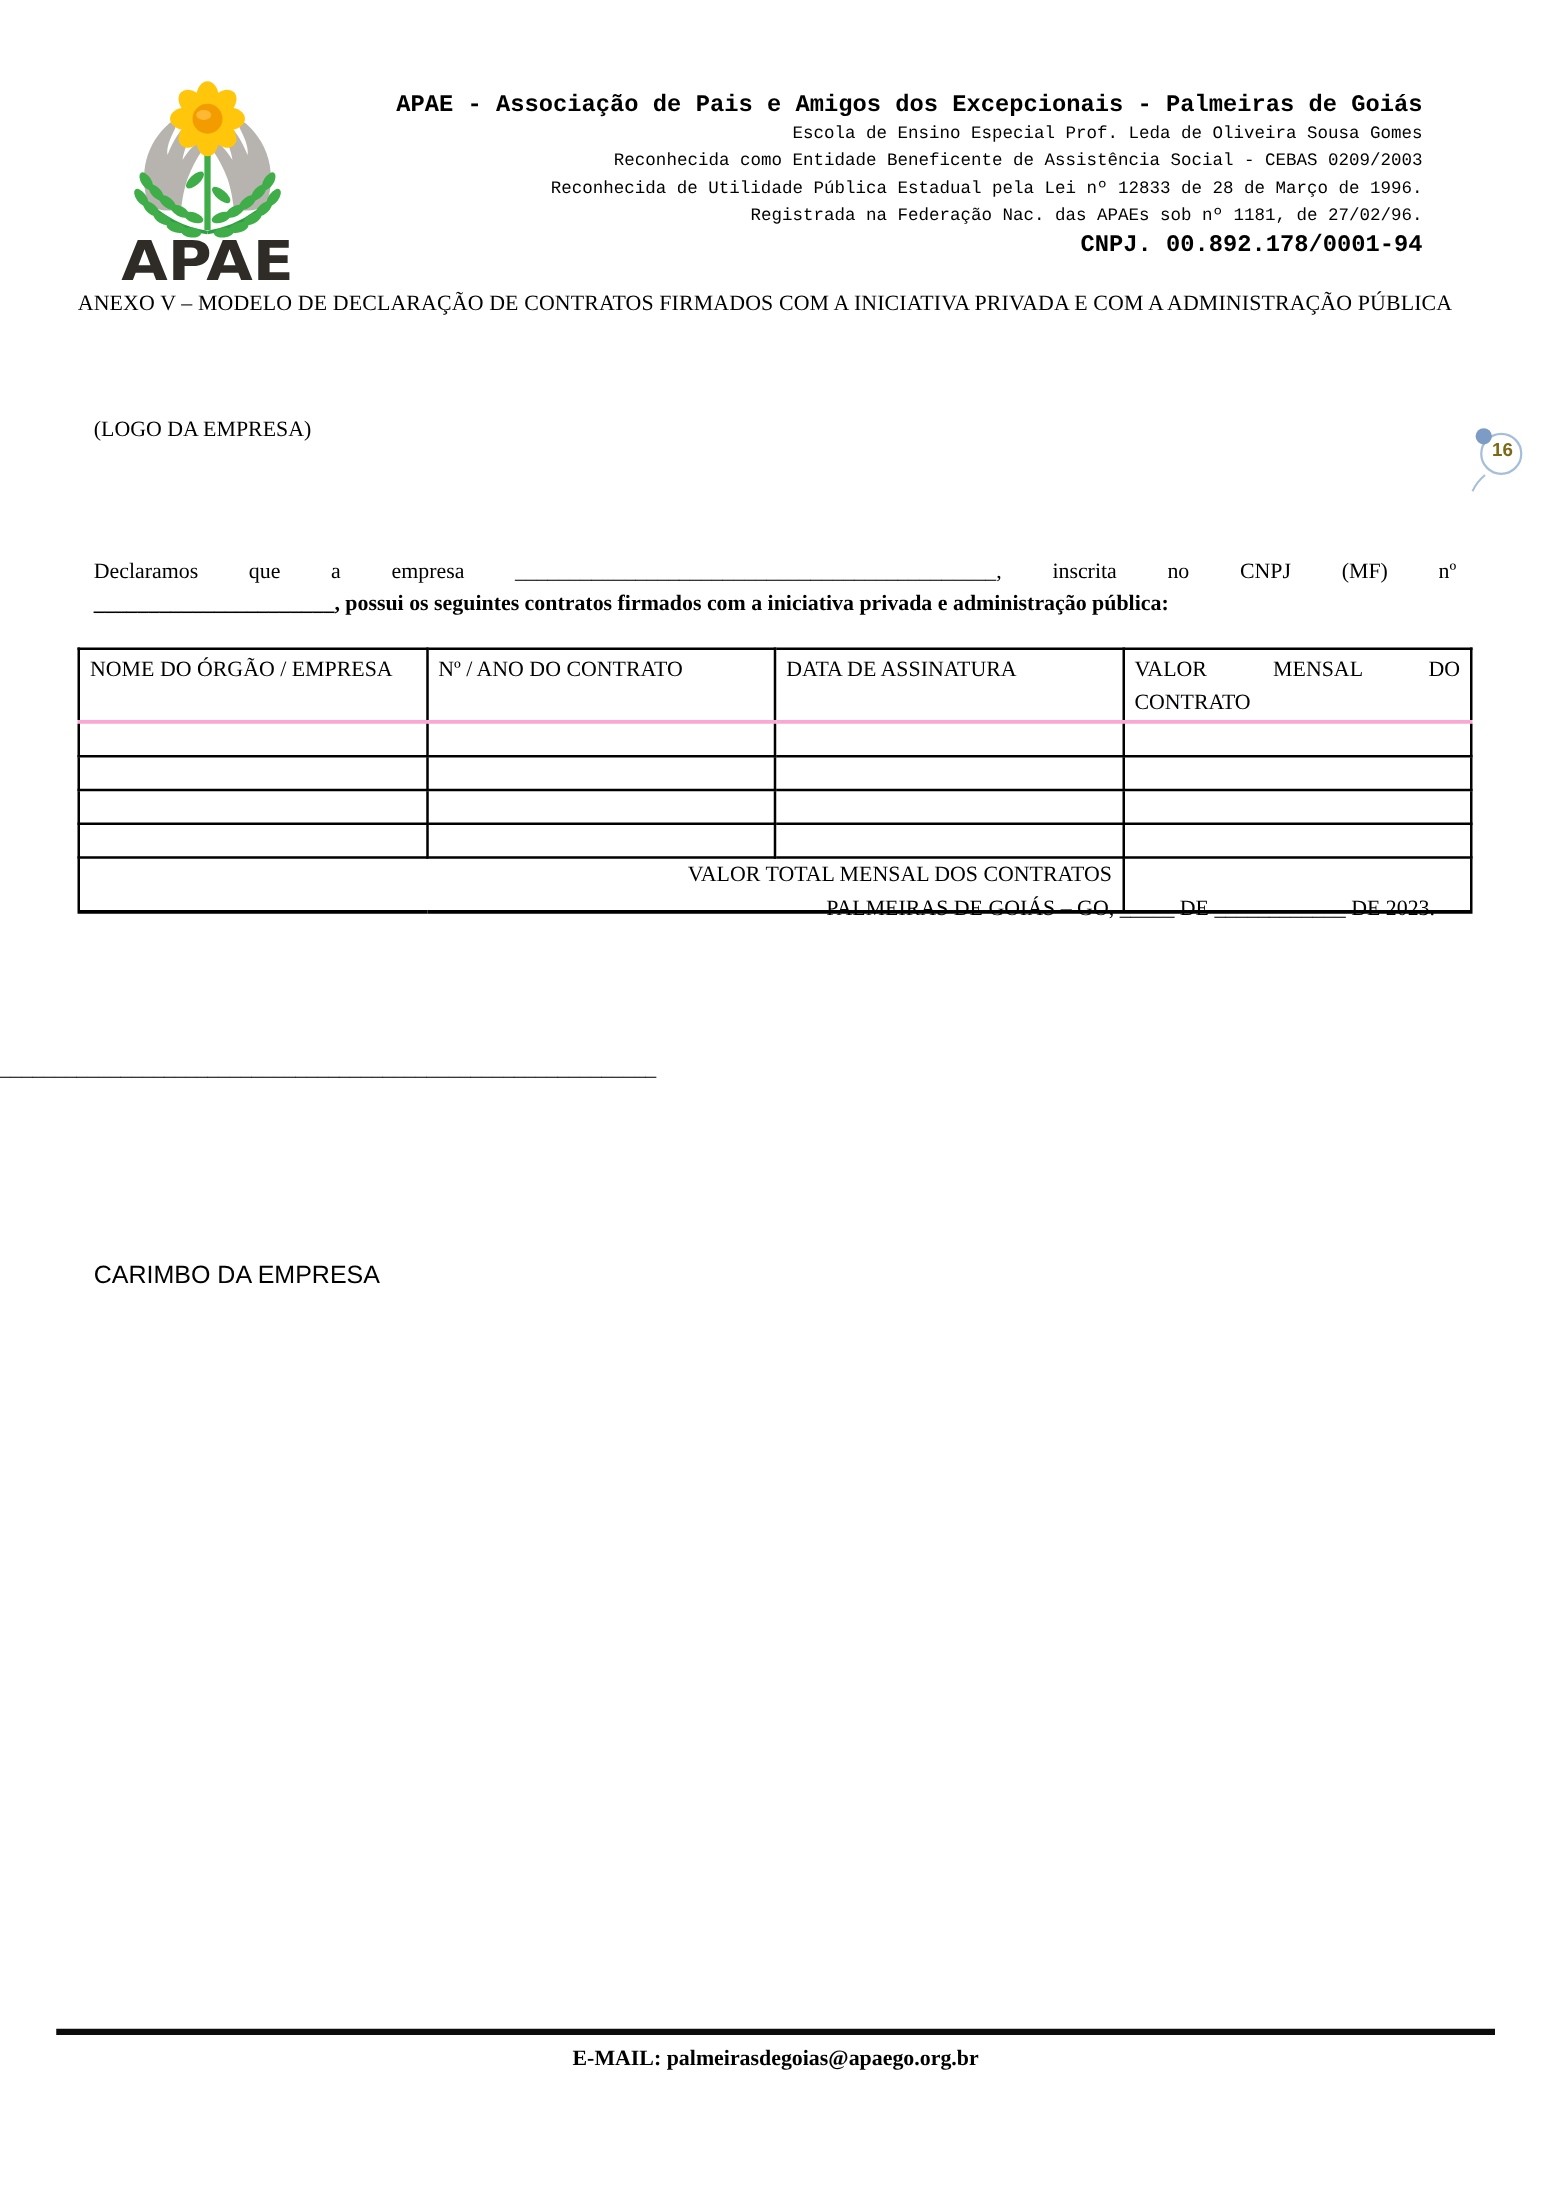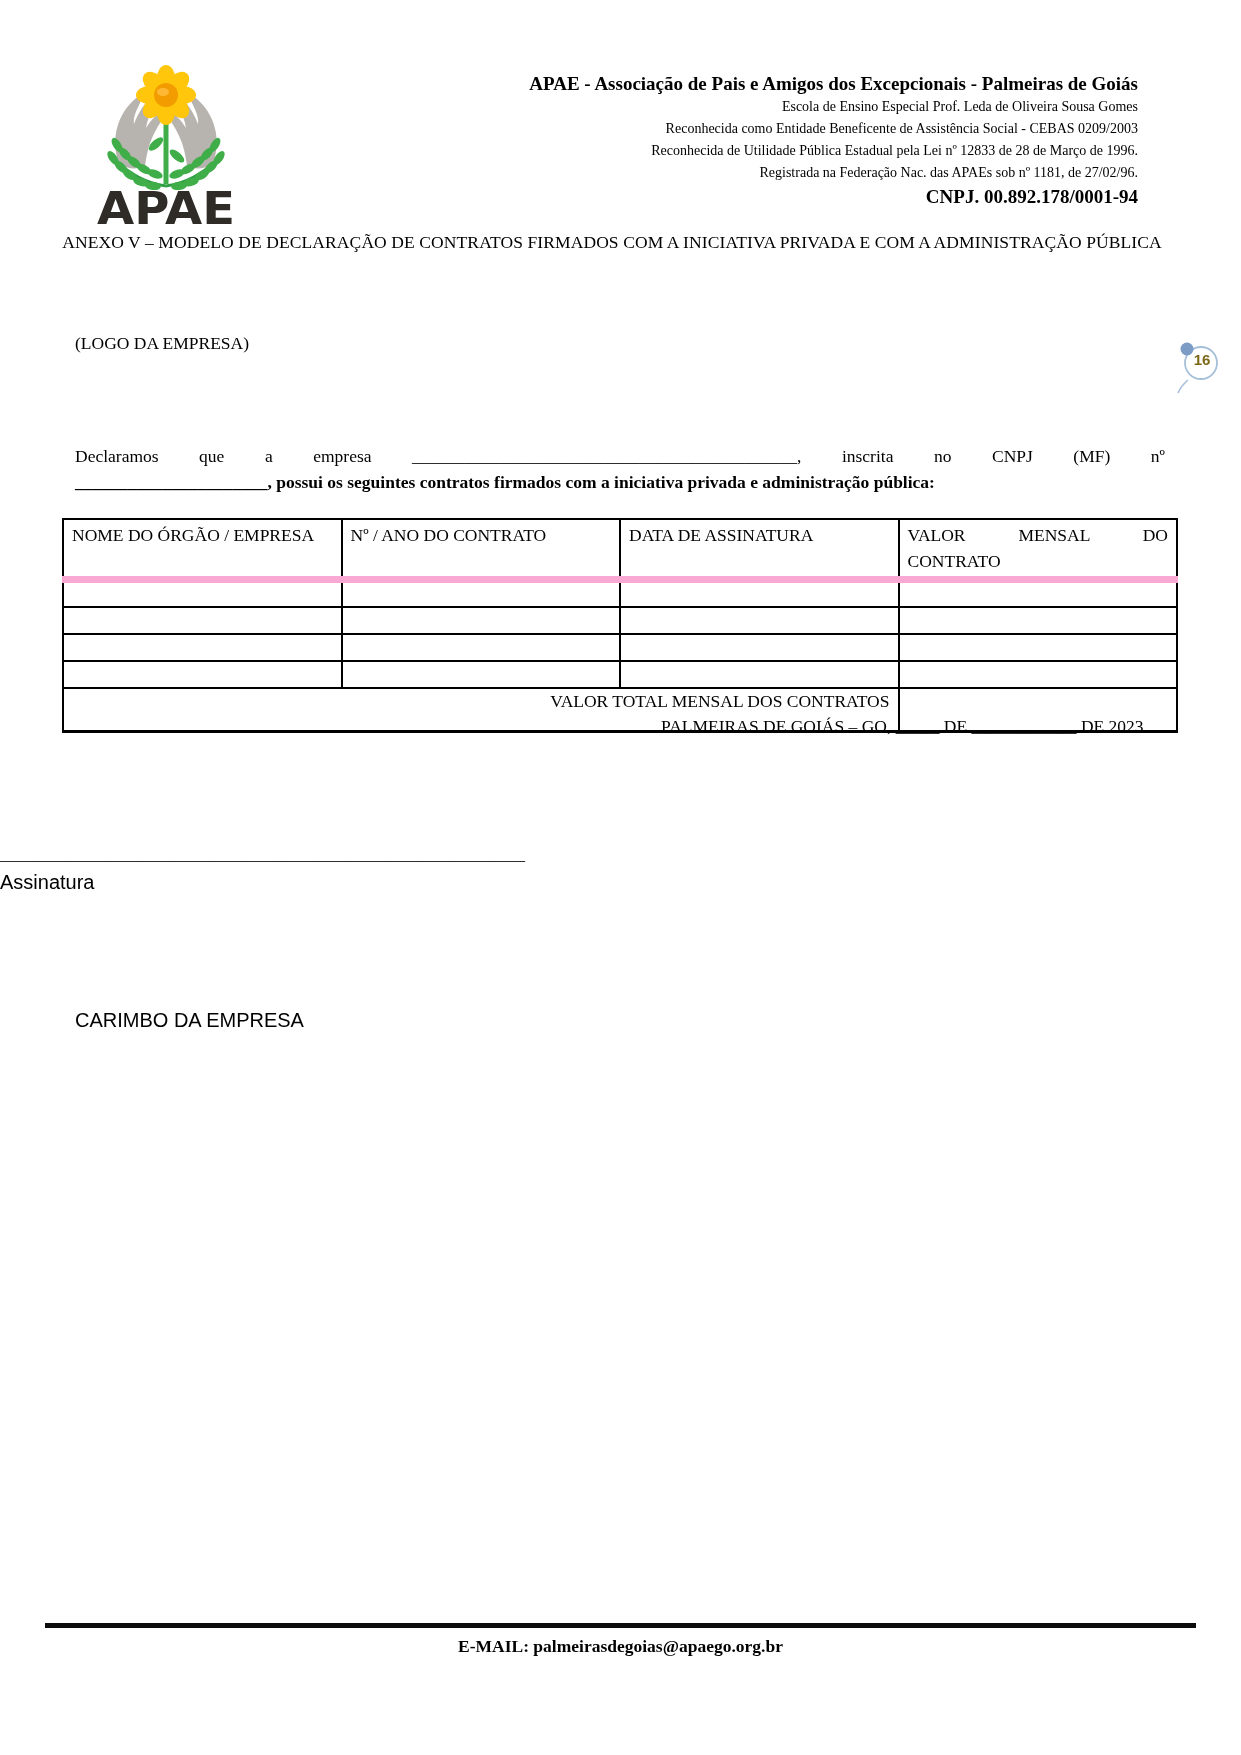--- a/index.html
+++ b/index.html
@@ -22,21 +22,21 @@
     left: 85px;
     width: 162px;
     height: 168px;
   }
   .letterhead {
     position: absolute;
     top: 72px;
     left: 300px;
     right: 103px;
     text-align: right;
-    font-family: Liberation Serif, serif;
+    font-family: Liberation Mono, monospace;
     line-height: 22px;
   }
   .letterhead .lh-bold {
     font-size: 19px;
     font-weight: bold;
     line-height: 24px;
   }
   .letterhead .lh-line { font-size: 14px; }
   .letterhead .lh-cnpj {
     font-size: 19px;
@@ -102,21 +102,21 @@
     border: 2px solid #000;
     padding: 2px 8px;
     vertical-align: top;
     font-weight: normal;
   }
   .contracts-table th {
     text-align: justify;
     line-height: 26px;
     height: 58px;
     width: 25%;
-    border-bottom: 7px solid #f9a8d4;
+    border-bottom: 3px solid #f9a8d4;
   }
   .contracts-table td.empty-cell { height: 27px; }
   .contracts-table td.total-cell {
     text-align: right;
     height: 44px;
     border-bottom: 3px solid #000;
   }
   .contracts-table td.total-value-cell { border-bottom: 3px solid #000; }
 
   .date-line {
@@ -310,21 +310,20 @@
         <td class="total-cell" colspan="3">VALOR TOTAL MENSAL DOS CONTRATOS</td>
         <td class="total-value-cell"></td>
       </tr>
     </tbody>
   </table>
 
   <div class="date-line">PALMEIRAS DE GOIÁS – GO, _____ DE ____________ DE 2023.</div>
 
   <div class="signature-block">
     <div class="signature-rule">____________________________________________________________</div>
-    <div class="signature-label">Assinatura</div>
   </div>
 
   <div class="stamp-label">CARIMBO DA EMPRESA</div>
 
   <div class="footer-rule"></div>
   <div class="footer-text">
     <div>E-MAIL: palmeirasdegoias@apaego.org.br</div>
   </div>
 
 </div>

